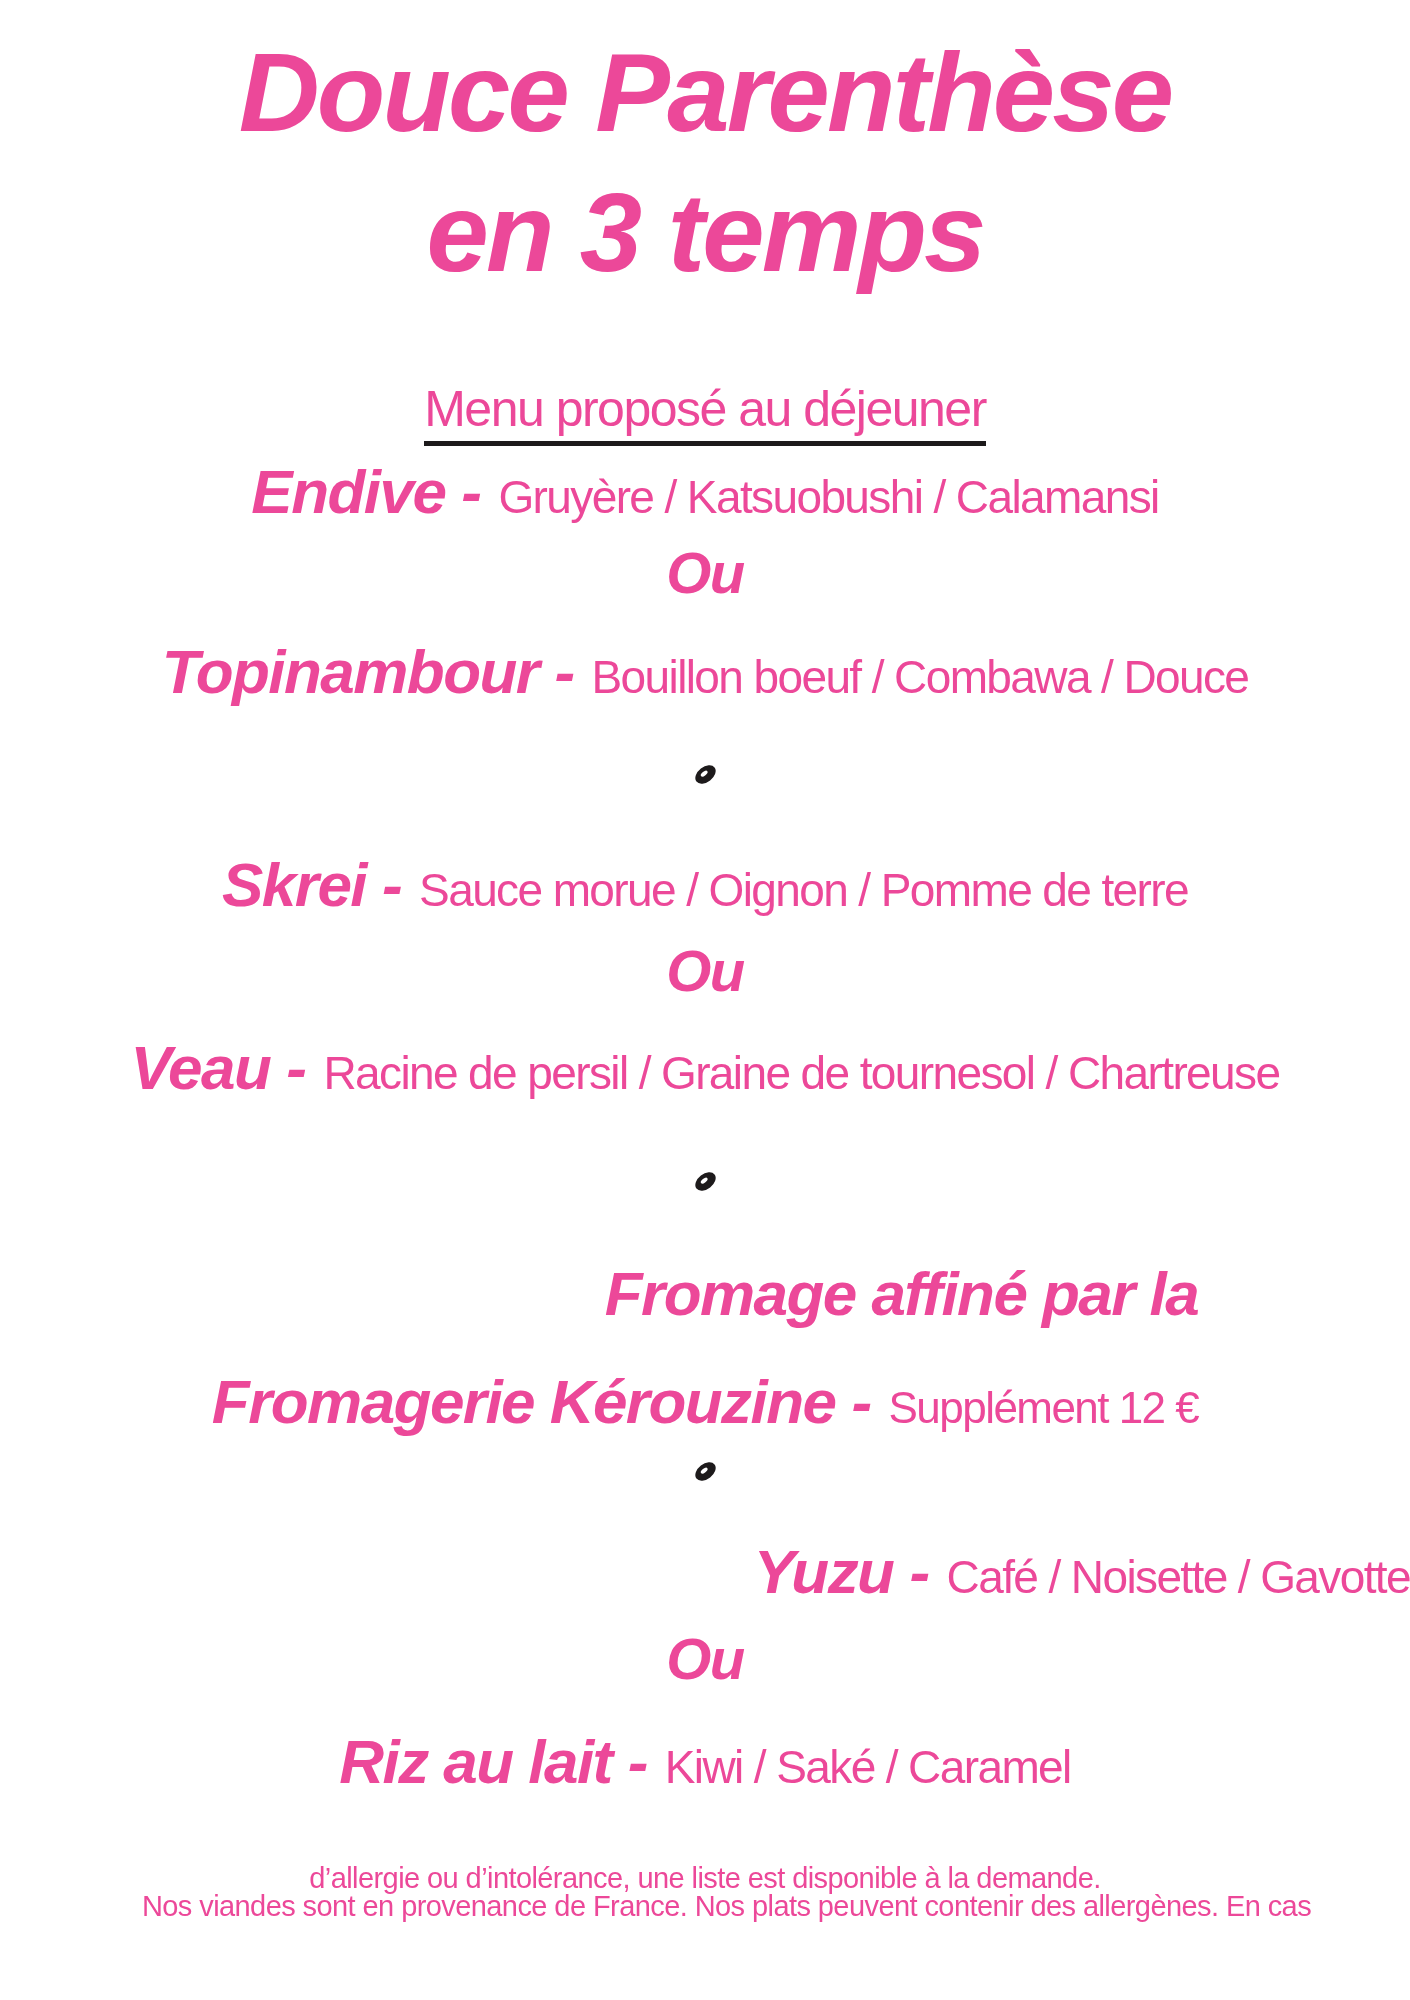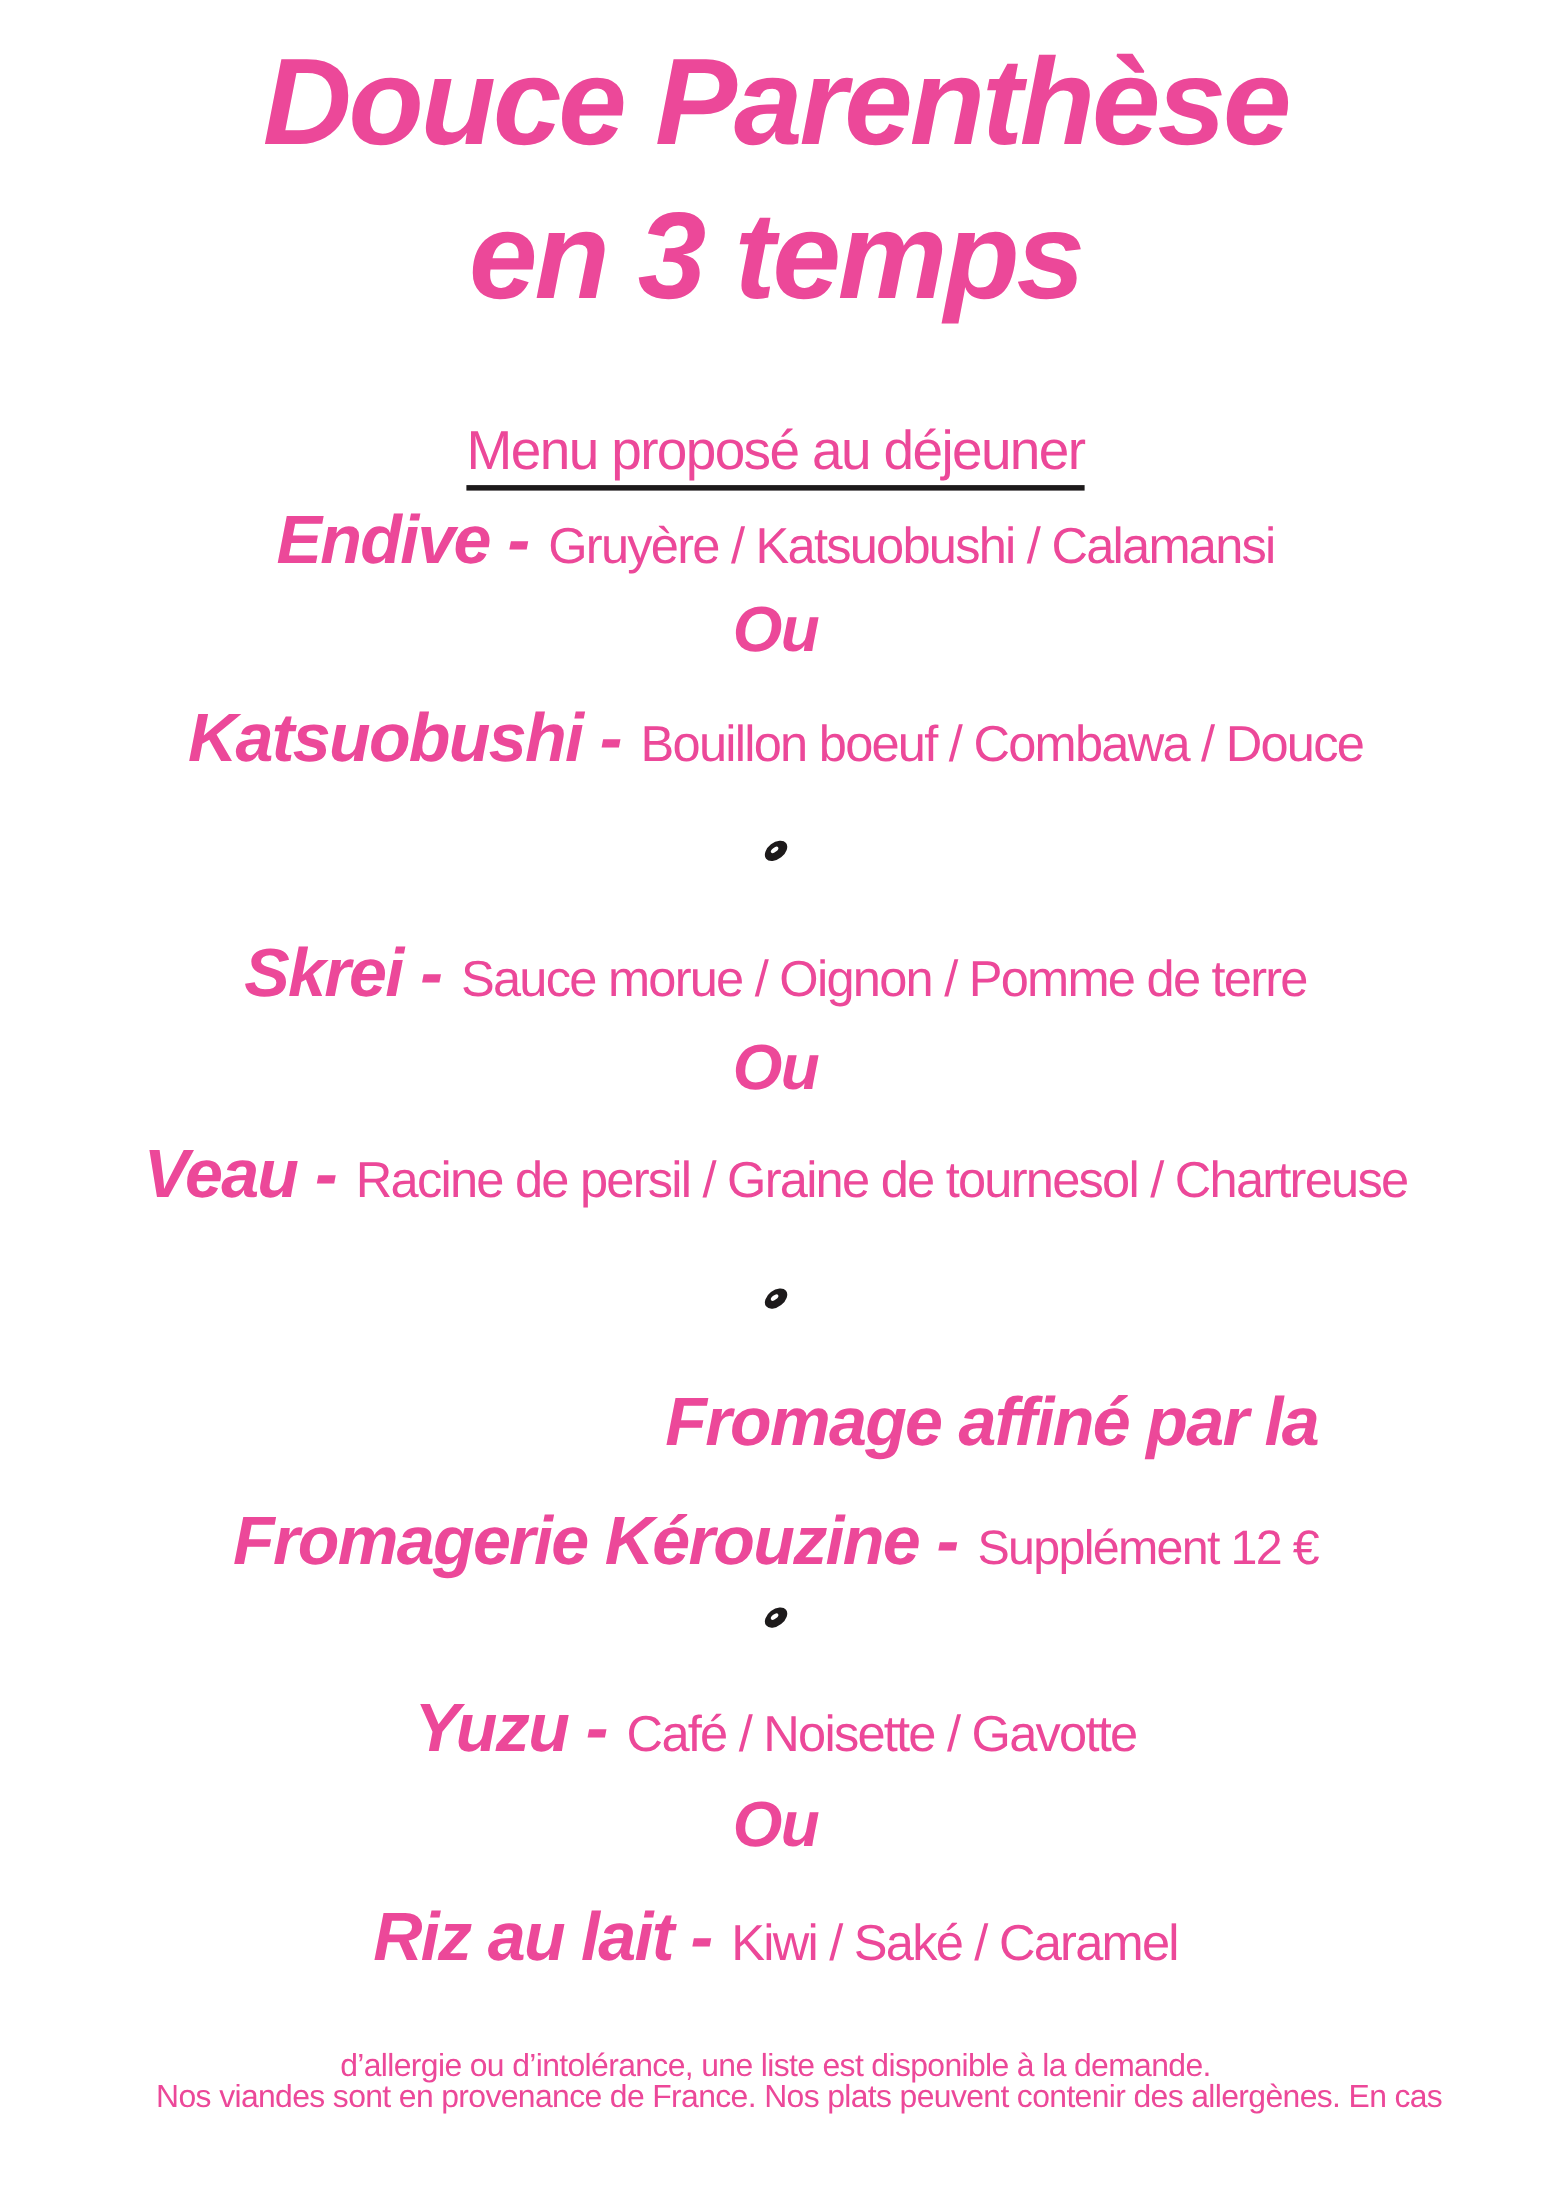--- a/index.html
+++ b/index.html
@@ -94,21 +94,21 @@
 
   <div class="line course" style="top:452px;">
     <span class="hand name">Endive</span><span class="hand dash">-</span><span class="sans desc">Gruyère / Katsuobushi / Calamansi</span>
   </div>
 
   <div class="line or-line" style="top:542px;">
     <span class="hand or">Ou</span>
   </div>
 
   <div class="line course" style="top:632px;">
-    <span class="hand name">Katsuobushi</span><span class="hand dash">-</span><span class="sans desc">Bouillon boeuf / Combawa / Douce</span>
+    <span class="hand name">Topinambour</span><span class="hand dash">-</span><span class="sans desc">Bouillon boeuf / Combawa / Douce</span>
   </div>
 
   <div class="line dot-line" style="top:765px;">
     <span class="dot"></span>
   </div>
 
   <div class="line course" style="top:845px;">
     <span class="hand name">Skrei</span><span class="hand dash">-</span><span class="sans desc">Sauce morue / Oignon / Pomme de terre</span>
   </div>
 
@@ -132,21 +132,21 @@
       <div class="row">
         <span class="hand name" style="font-size:62px;">Fromagerie Kérouzine</span><span class="hand dash" style="font-size:62px; margin:0 18px 0 16px;">-</span><span class="sans desc" style="font-size:44px;">Supplément 12 €</span>
       </div>
     </div>
   </div>
 
   <div class="line dot-line" style="top:1462px;">
     <span class="dot"></span>
   </div>
 
-  <div class="line course" style="top:1532px;">
+  <div class="line course" style="top:1532px;text-align:right;">
     <span class="hand name">Yuzu</span><span class="hand dash">-</span><span class="sans desc">Café / Noisette / Gavotte</span>
   </div>
 
   <div class="line or-line" style="top:1628px;">
     <span class="hand or">Ou</span>
   </div>
 
   <div class="line course" style="top:1722px;">
     <span class="hand name">Riz au lait</span><span class="hand dash">-</span><span class="sans desc">Kiwi / Saké / Caramel</span>
   </div>

